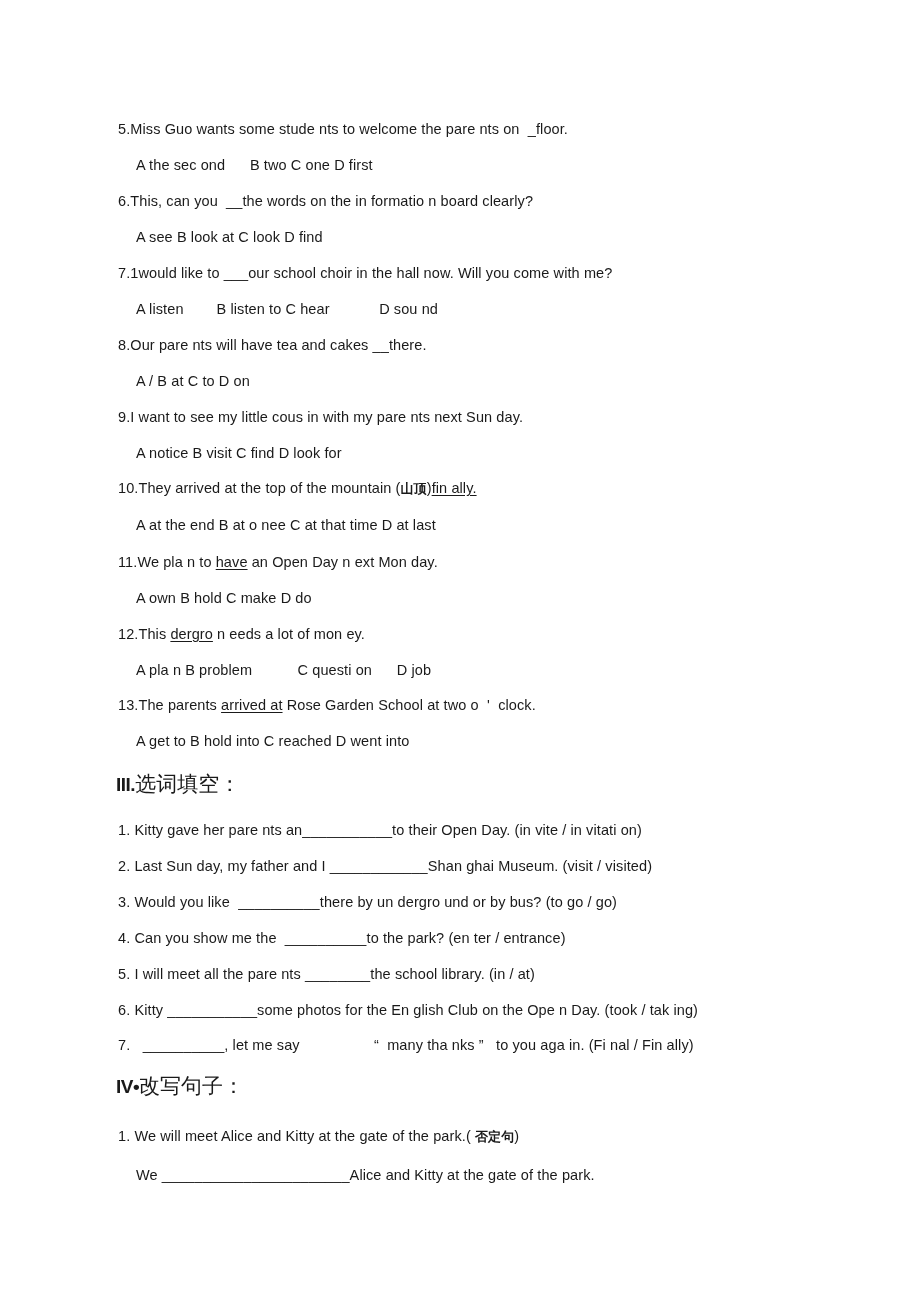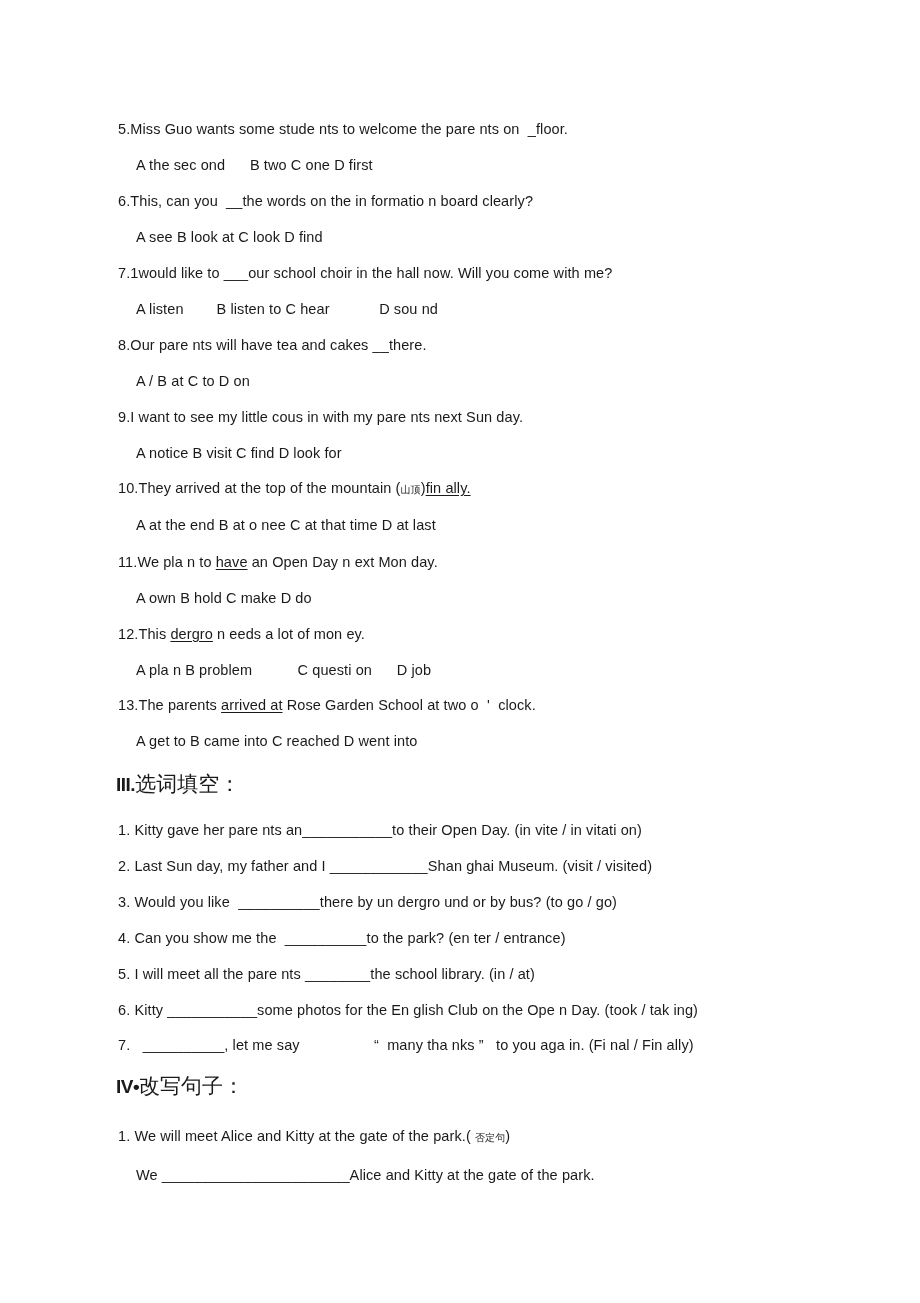--- a/index.html
+++ b/index.html
@@ -50,21 +50,21 @@
     font-weight: bold;
     font-family: "Liberation Sans", sans-serif;
     letter-spacing: -0.5px;
   }
   .heading .cn {
     font-weight: normal;
     font-size: 21px;
   }
 
   u.ul { text-decoration: underline; text-underline-offset: 1.5px; }
-  .cnsm { font-size: 10px; }
+  .cnsm { font-size: 13px; font-weight: bold; }
 
   .blank { text-underline-offset: 2px; }
 </style>
 </head>
 <body>
 
 <div class="page">
 
   <div class="qline" style="top:119px"><span>5.</span><span>Miss Guo wants some stude nts to welcome the pare nts on  _floor.</span></div>
   <div class="optline" style="top:155px">A the sec ond      B two C one D first</div>
@@ -84,21 +84,21 @@
   <div class="qline" style="top:478px"><span>10.</span><span>They arrived at the top of the mountain (</span><span class="cnsm">山顶</span><span>)</span><u class="ul">fin ally.</u></div>
   <div class="optline" style="top:515px">A at the end B at o nee C at that time D at last</div>
 
   <div class="qline" style="top:552px"><span>11.</span><span>We pla n to </span><u class="ul">have</u><span> an Open Day n ext Mon day.</span></div>
   <div class="optline" style="top:588px">A own B hold C make D do</div>
 
   <div class="qline" style="top:624px"><span>12.</span><span>This </span><u class="ul">dergro</u><span> n eeds a lot of mon ey.</span></div>
   <div class="optline" style="top:660px">A pla n B problem           C questi on      D job</div>
 
   <div class="qline" style="top:695px"><span>13.</span><span>The parents </span><u class="ul">arrived at</u><span> Rose Garden School at two o  '  clock.</span></div>
-  <div class="optline" style="top:731px">A get to B came into C reached D went into</div>
+  <div class="optline" style="top:731px">A get to B hold into C reached D went into</div>
 
   <div class="heading" style="top:772px"><span class="num">III.</span><span class="cn">选词填空：</span></div>
 
   <div class="fillline" style="top:820px"><span>1.</span> <span>Kitty gave her pare nts an</span><span class="blank">___________</span><span>to their Open Day. (in vite / in vitati on)</span></div>
 
   <div class="fillline" style="top:856px"><span>2.</span> <span>Last Sun day, my father and I </span><span class="blank">____________</span><span>Shan ghai Museum. (visit / visited)</span></div>
 
   <div class="fillline" style="top:892px"><span>3.</span> <span>Would you like  </span><span class="blank">__________</span><span>there by un dergro und or by bus? (to go / go)</span></div>
 
   <div class="fillline" style="top:928px"><span>4.</span> <span>Can you show me the  </span><span class="blank">__________</span><span>to the park? (en ter / entrance)</span></div>

